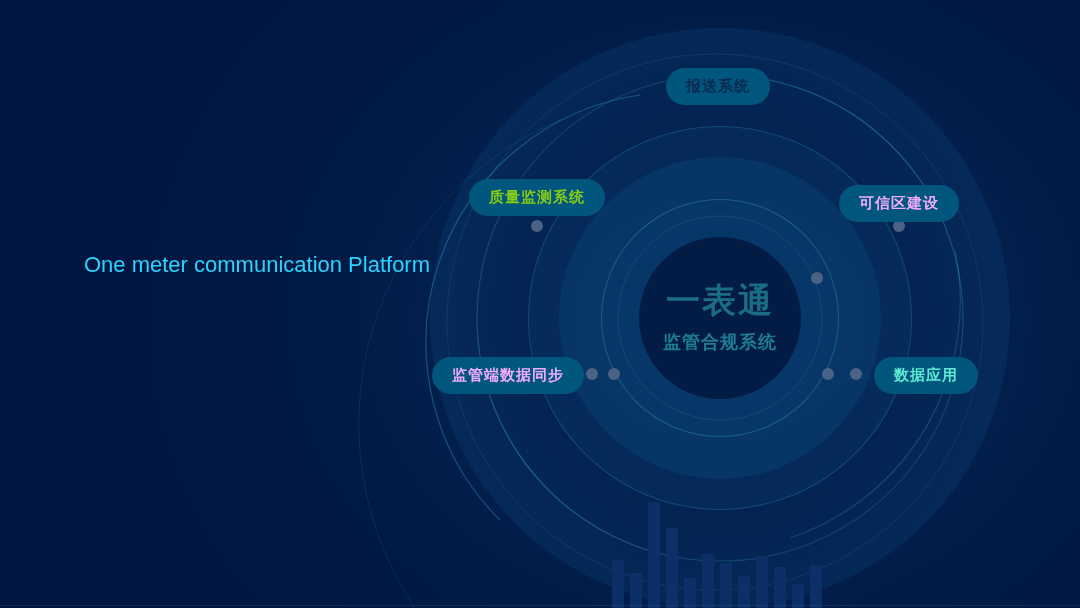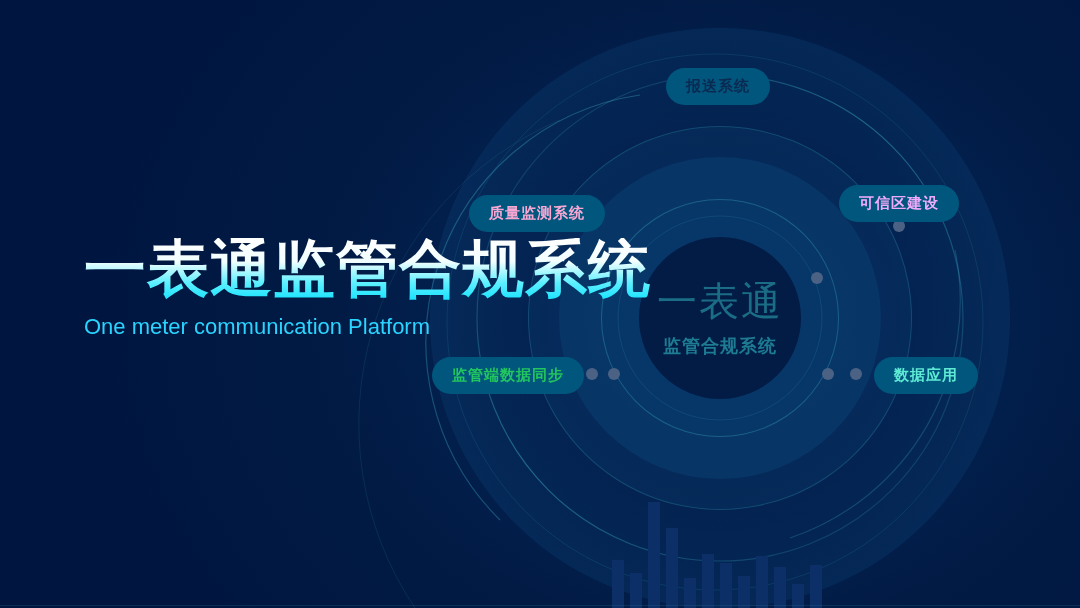--- a/index.html
+++ b/index.html
@@ -59,22 +59,22 @@
 
   
   .hub {
     position: absolute;
     left: 720px; top: 318px;
     transform: translate(-50%, -50%);
     text-align: center;
     width: 200px;
   }
   .hub-main {
-    font-size: 40px;
-    font-weight: normal;
+    font-size: 34px;
+    font-weight: bold;
     letter-spacing: 2px;
     color: #1b6d86;
     line-height: 1.15;
     white-space: nowrap;
   }
   .hub-sub {
     margin-top: 10px;
     font-size: 18px;
     font-weight: bold;
     letter-spacing: 1px;
@@ -206,28 +206,27 @@
       <div class="dot" style="left: 899px; top: 226px; background: rgb(75, 98, 133);"></div>
       <div class="dot" style="left: 817px; top: 278px; background: rgb(75, 98, 133);"></div>
       <div class="dot" style="left: 592px; top: 374px; background: rgb(75, 98, 133);"></div>
       <div class="dot" style="left: 614px; top: 374px; background: rgb(75, 98, 133);"></div>
       <div class="dot" style="left: 828px; top: 374px; background: rgb(75, 98, 133);"></div>
       <div class="dot" style="left: 856px; top: 374px; background: rgb(75, 98, 133);"></div>
     </div>
 
   <div id="pills-layer">
       <div class="pill" style="background: rgb(0, 86, 125); color: rgb(11, 42, 82); left: 666px; top: 68px;">报送系统</div>
-      <div class="pill" style="background: rgb(0, 86, 125); color: #f9a8d4; left: 469px; top: 195px;">质量监测系统</div>
+      <div class="pill" style="background: rgb(0, 86, 125); color: #84cc16; left: 469px; top: 179px;">质量监测系统</div>
       <div class="pill" style="background: rgb(0, 86, 125); color: #f0abfc; left: 839px; top: 185px;">可信区建设</div>
-      <div class="pill" style="background: rgb(0, 86, 125); color: #22c55e; left: 432px; top: 357px;">监管端数据同步</div>
+      <div class="pill" style="background: rgb(0, 86, 125); color: #f0abfc; left: 432px; top: 357px;">监管端数据同步</div>
       <div class="pill" style="background: rgb(0, 86, 125); color: #5eead4; left: 874px; top: 357px;">数据应用</div>
     </div>
 
   <div class="title-block">
-    <div class="title-main">一表通监管合规系统</div>
     <div class="title-sub">One meter communication Platform</div>
   </div>
 
   <div id="barchart">
       <div class="bar" style="height: 48px; background: rgb(11, 47, 102);"></div>
       <div class="bar" style="height: 35px; background: rgb(11, 47, 102);"></div>
       <div class="bar" style="height: 106px; background: rgb(11, 47, 102);"></div>
       <div class="bar" style="height: 80px; background: rgb(11, 47, 102);"></div>
       <div class="bar" style="height: 30px; background: rgb(11, 47, 102);"></div>
       <div class="bar" style="height: 54px; background: rgb(11, 47, 102);"></div>

